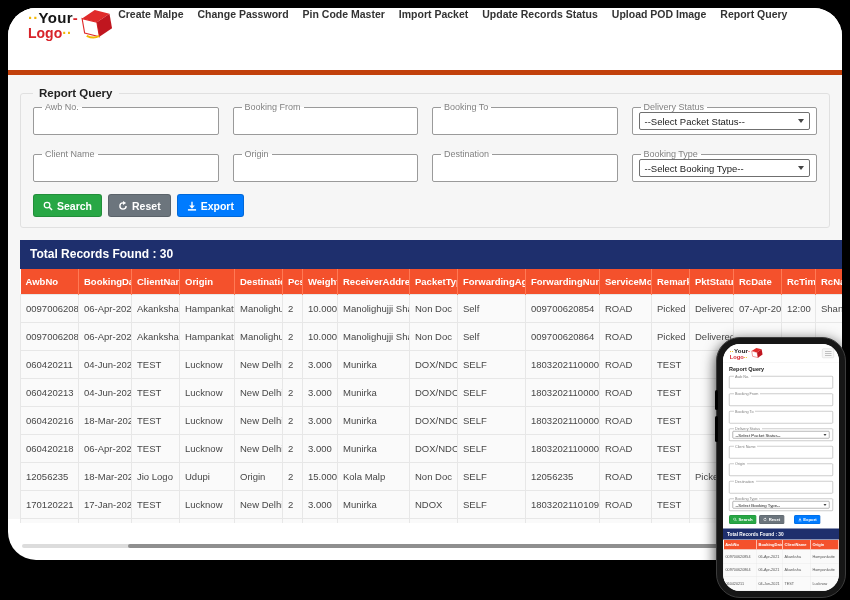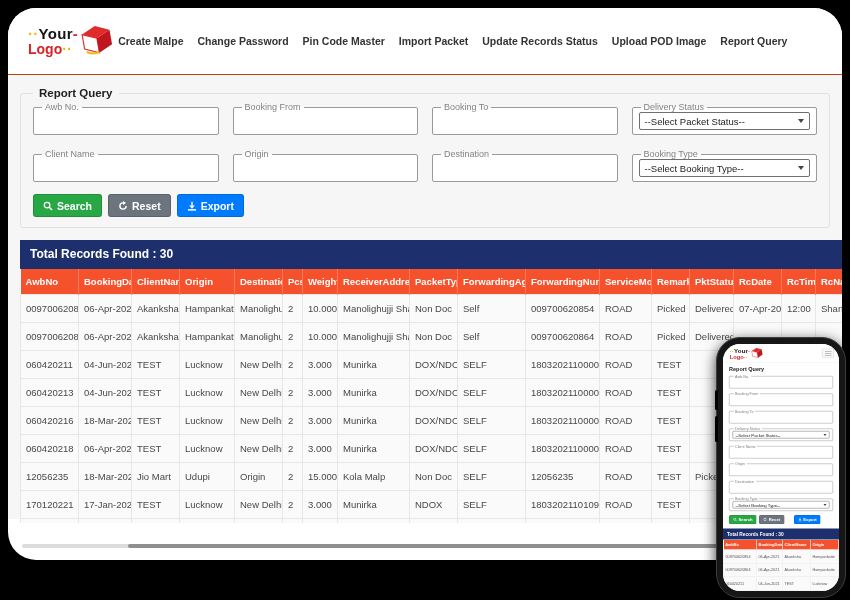--- a/index.html
+++ b/index.html
@@ -3,21 +3,21 @@
 <meta charset="utf-8">
 <style>
   * { margin:0; padding:0; box-sizing:border-box; }
   html,body { width:850px; height:600px; }
   body { background:#000; font-family:"Liberation Sans", sans-serif; position:relative; overflow:hidden; }
 
   .window { position:absolute; left:8px; top:8px; width:834px; height:552px; background:#fff;
             border-radius:28px; overflow:hidden; box-shadow:0 6px 24px rgba(0,0,0,.7); }
 
   
-  .topbar { height:67px; background:#fff; display:flex; align-items:center; padding:0 16px; border-bottom:1px solid #c2410c; }
+  .topbar { height:67px; background:#fff; display:flex; align-items:flex-start; padding:0 16px; border-bottom:5px solid #c2410c; }
   .logo { display:flex; align-items:center; background:#fff; padding:2px 4px; }
   .logo-text { display:flex; flex-direction:column; line-height:1; }
   .logo-l1 { font-size:15px; font-weight:800; color:#151515; letter-spacing:.3px; }
   .logo-l1 .dash { color:#d8232a; font-weight:800; }
   .logo-l1 .ydots, .logo-l2 .ydots { color:#f2b705; font-weight:800; }
   .logo-l2 { font-size:14px; font-weight:800; color:#d8232a; margin-top:1px; }
   .logo-cube { margin-left:2px; margin-top:-4px; }
   .mainnav { display:flex; gap:14px; margin-left:auto; margin-right:138px; }
   .nav-item { font-size:10.5px; font-weight:600; color:#333; white-space:nowrap; cursor:pointer; }
 
@@ -325,21 +325,21 @@
                 <td>ROAD</td>
                 <td>TEST</td>
                 <td></td>
                 <td></td>
                 <td></td>
                 <td></td>
               </tr>
               <tr>
                 <td>12056235</td>
                 <td>18-Mar-2021</td>
-                <td>Jio Mart</td>
+                <td>Jio Logo</td>
                 <td>Udupi</td>
                 <td>Origin</td>
                 <td>2</td>
                 <td>15.000</td>
                 <td>Kola Malp</td>
                 <td>Non Doc</td>
                 <td>SELF</td>
                 <td>12056235</td>
                 <td>ROAD</td>
                 <td>TEST</td>

